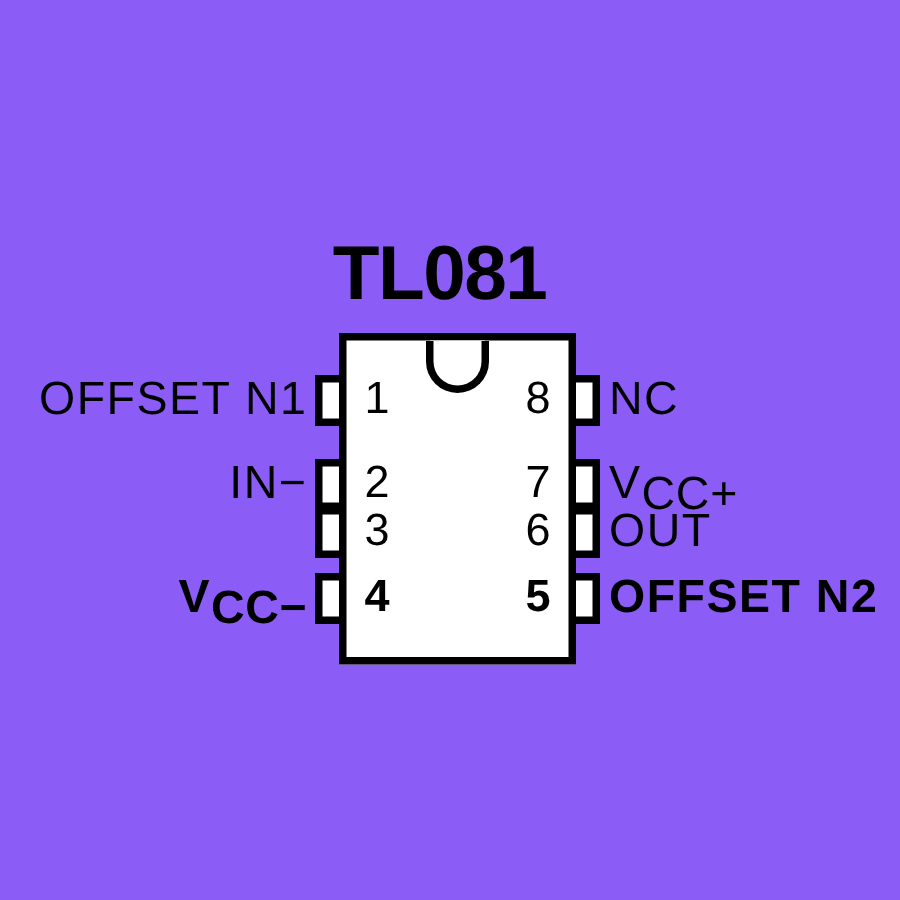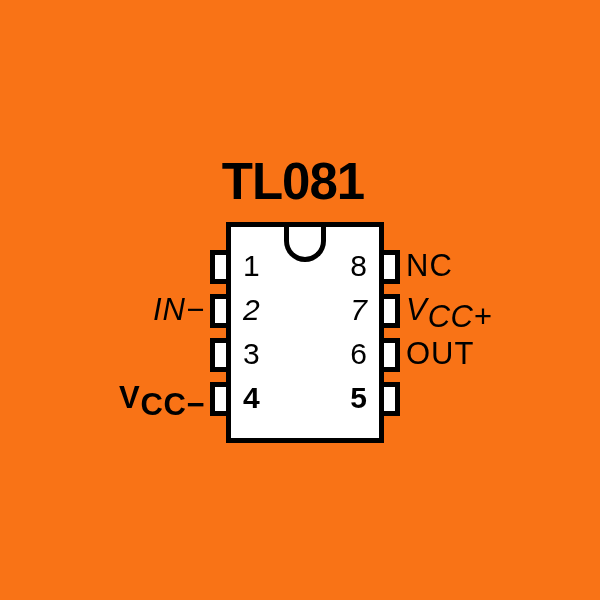--- a/index.html
+++ b/index.html
@@ -1,20 +1,20 @@
 <!DOCTYPE html>
 <html><head>
 <meta charset="utf-8">
 <style>
   html, body { margin: 0; padding: 0; background: #ffffff; }
   .canvas {
     position: relative;
     width: 600px;
     height: 600px;
-    background: #f97316;
+    background: #8b5cf6;
     overflow: hidden;
     font-family: "Liberation Sans", sans-serif;
     color: #000000;
   }
   .title {
     position: absolute;
     top: 156px;
     left: 0;
     width: 586px;
     text-align: center;
@@ -49,21 +49,21 @@
     position: absolute;
     width: 21px;
     height: 34px;
     border: 5px solid #000000;
     background: #ffffff;
     box-sizing: border-box;
   }
   .stubL { left: 210px; }
   .stubR { left: 379px; }
   .r1 { top: 250px; }
-  .r2 { top: 294px; font-style: italic; }
+  .r2 { top: 306px; }
   .r3 { top: 338px; }
   .r4 { top: 382px; font-weight: bold; }
   .num {
     position: absolute;
     height: 32px;
     line-height: 32px;
     font-size: 30px;
   }
   .numL { left: 243px; width: 40px; text-align: left; }
   .numR { left: 327px; width: 40px; text-align: right; }
@@ -105,20 +105,22 @@
 
   <div class="num numL r1">1</div>
   <div class="num numL r2">2</div>
   <div class="num numL r3">3</div>
   <div class="num numL r4">4</div>
   <div class="num numR r1">8</div>
   <div class="num numR r2">7</div>
   <div class="num numR r3">6</div>
   <div class="num numR r4">5</div>
 
+  <div class="lbl lblL r1">OFFSET N1</div>
   <div class="lbl lblL r2">IN−</div>
   <div class="lbl lblL r4"><span>V</span><span class="sub">CC−</span></div>
 
   <div class="lbl lblR r1">NC</div>
   <div class="lbl lblR r2"><span>V</span><span class="sub">CC+</span></div>
   <div class="lbl lblR r3">OUT</div>
+  <div class="lbl lblR r4">OFFSET N2</div>
 
 </div>
 
 </body></html>

